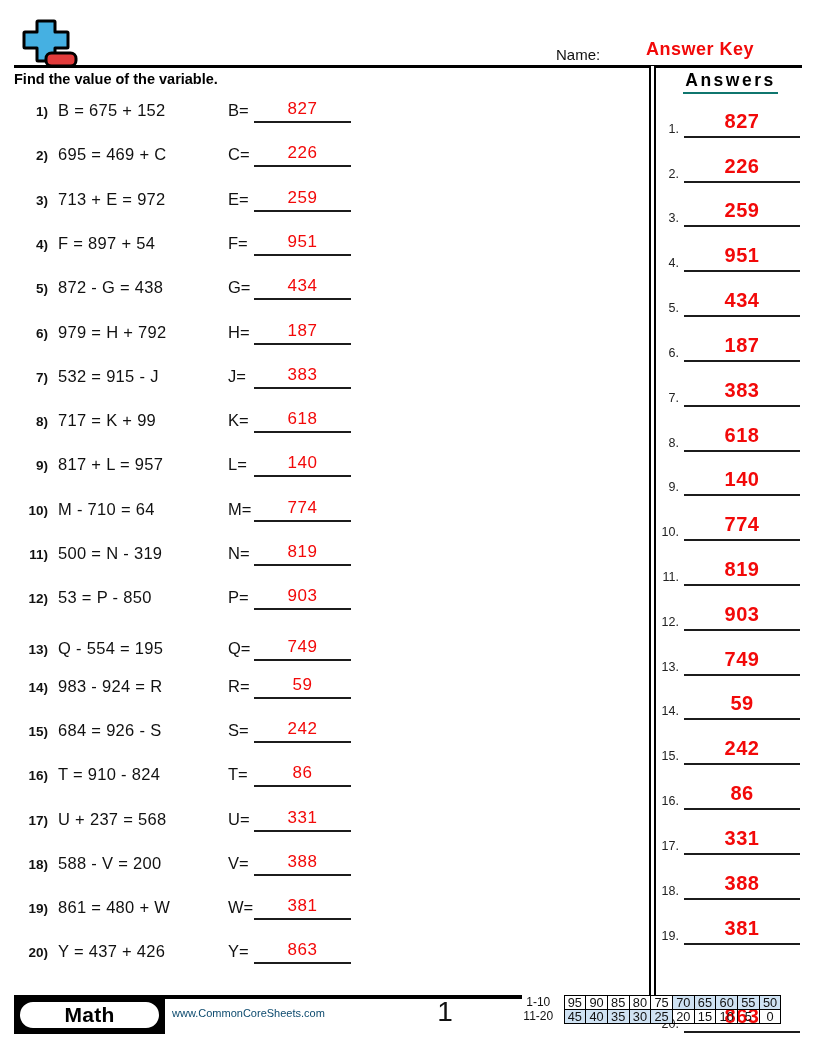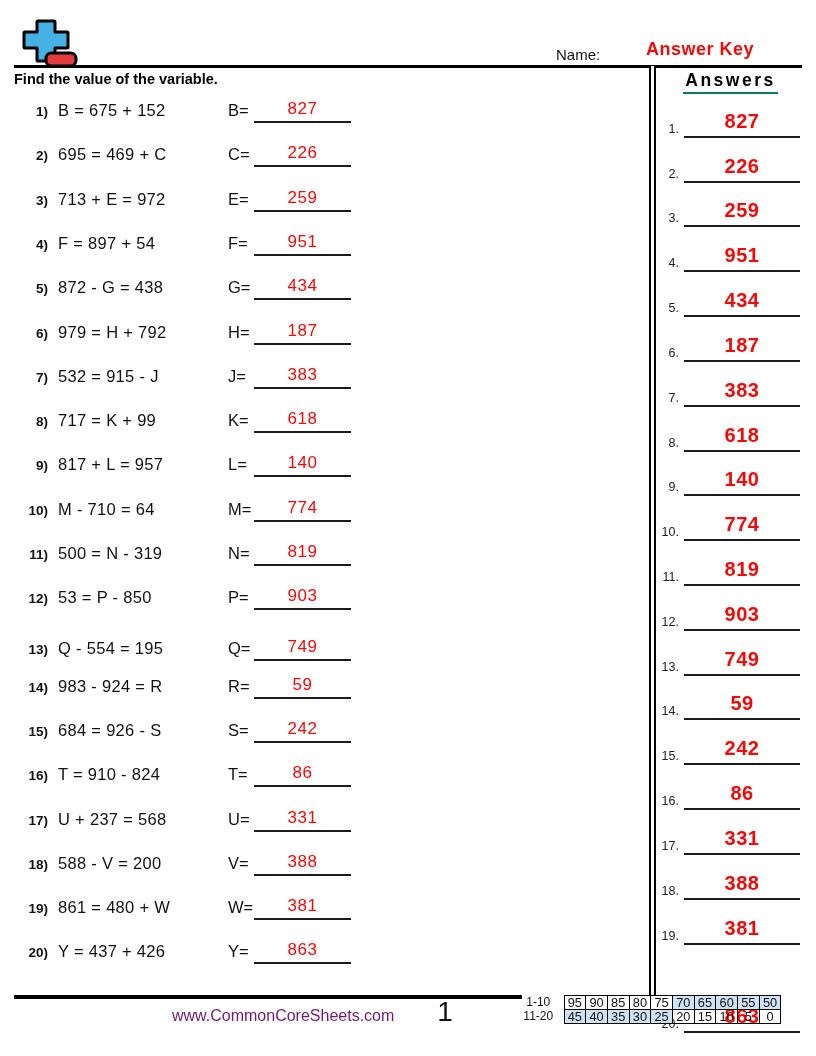--- a/index.html
+++ b/index.html
@@ -55,21 +55,21 @@
     border-bottom:2px solid var(--line);
     display:flex;align-items:flex-end;justify-content:center;}
   .ans-val{font-size:20px;font-weight:bold;color:var(--red);padding-bottom:3px;letter-spacing:.5px;}
   
   .footer-rule{position:absolute;left:14px;top:995px;width:508px;height:4px;background:#000;}
   .math-box{position:absolute;left:14px;top:997px;width:151px;height:37px;background:#000;}
   .math-pill{position:absolute;left:4px;top:3px;right:4px;bottom:4px;background:#fff;
     border:2.5px solid #000;border-radius:16px;
     display:flex;align-items:center;justify-content:center;
     font-size:21px;font-weight:bold;color:#000;letter-spacing:.3px;}
-  .site{position:absolute;left:172px;top:1007px;font-size:16px;color:#701a75;}
+  .site{position:absolute;left:172px;top:1007px;font-size:11px;color:#0c4a6e;}
   .page-num{position:absolute;left:420px;top:996px;width:50px;text-align:center;
     font-size:28px;color:#111;}
   .grade-grid{position:absolute;left:518px;top:995px;}
   .grade-grid table{border-collapse:collapse;}
   .grade-grid td{border:1.8px solid #000;width:21.7px;height:14px;
     text-align:center;font-size:12.8px;line-height:13px;color:#111;padding:0;}
   .grade-grid td.lbl{border:none;width:46px;text-align:center;padding-right:5px;font-size:12px;}
   .grade-grid td.shaded{background:var(--cell-blue);}
 </style>
 </head>
@@ -371,20 +371,23 @@
       </div>
       <div class="ans-row" style="top: 957.38px; margin-top: 44px;">
         <span class="ans-num">20.</span>
         <span class="ans-line">
           <span class="ans-val">863</span>
         </span>
       </div>
     </div>
 
   <div class="footer-rule"></div>
+  <div class="math-box">
+    <div class="math-pill">Math</div>
+  </div>
   <div class="site">www.CommonCoreSheets.com</div>
   <div class="page-num">1</div>
   <div class="grade-grid">
     <table>
         <tbody id="grade-body">
           <tr>
             <td class="lbl">1-10</td>
             <td class="">95</td>
             <td class="">90</td>
             <td class="">85</td>

